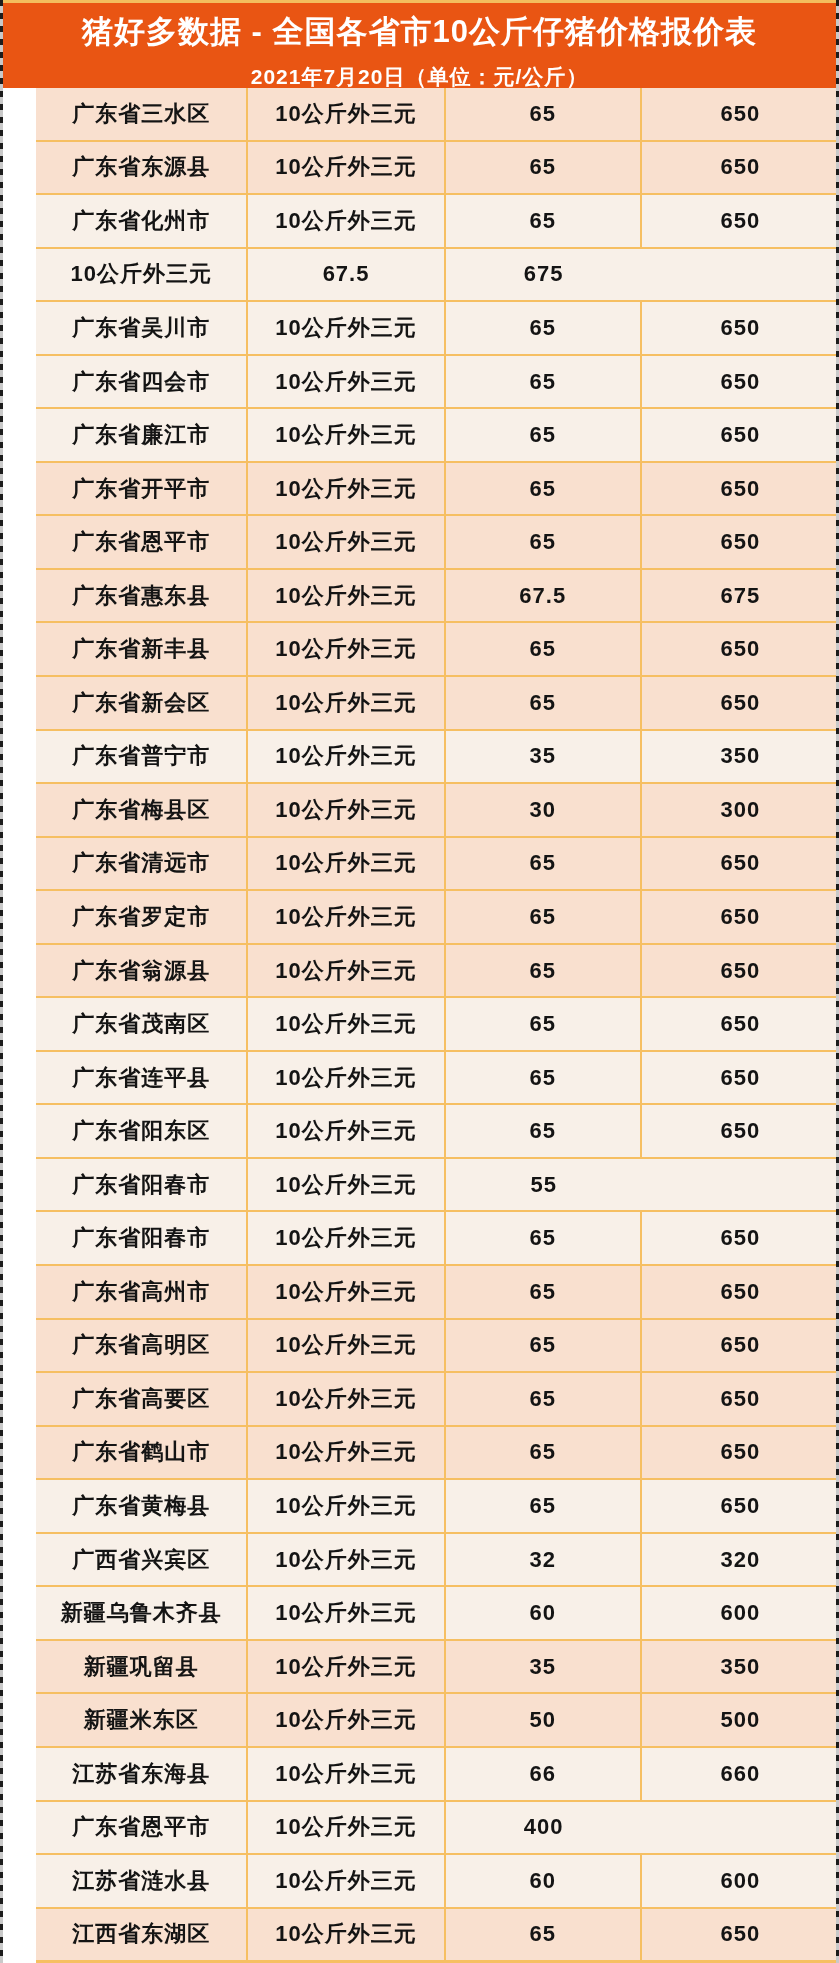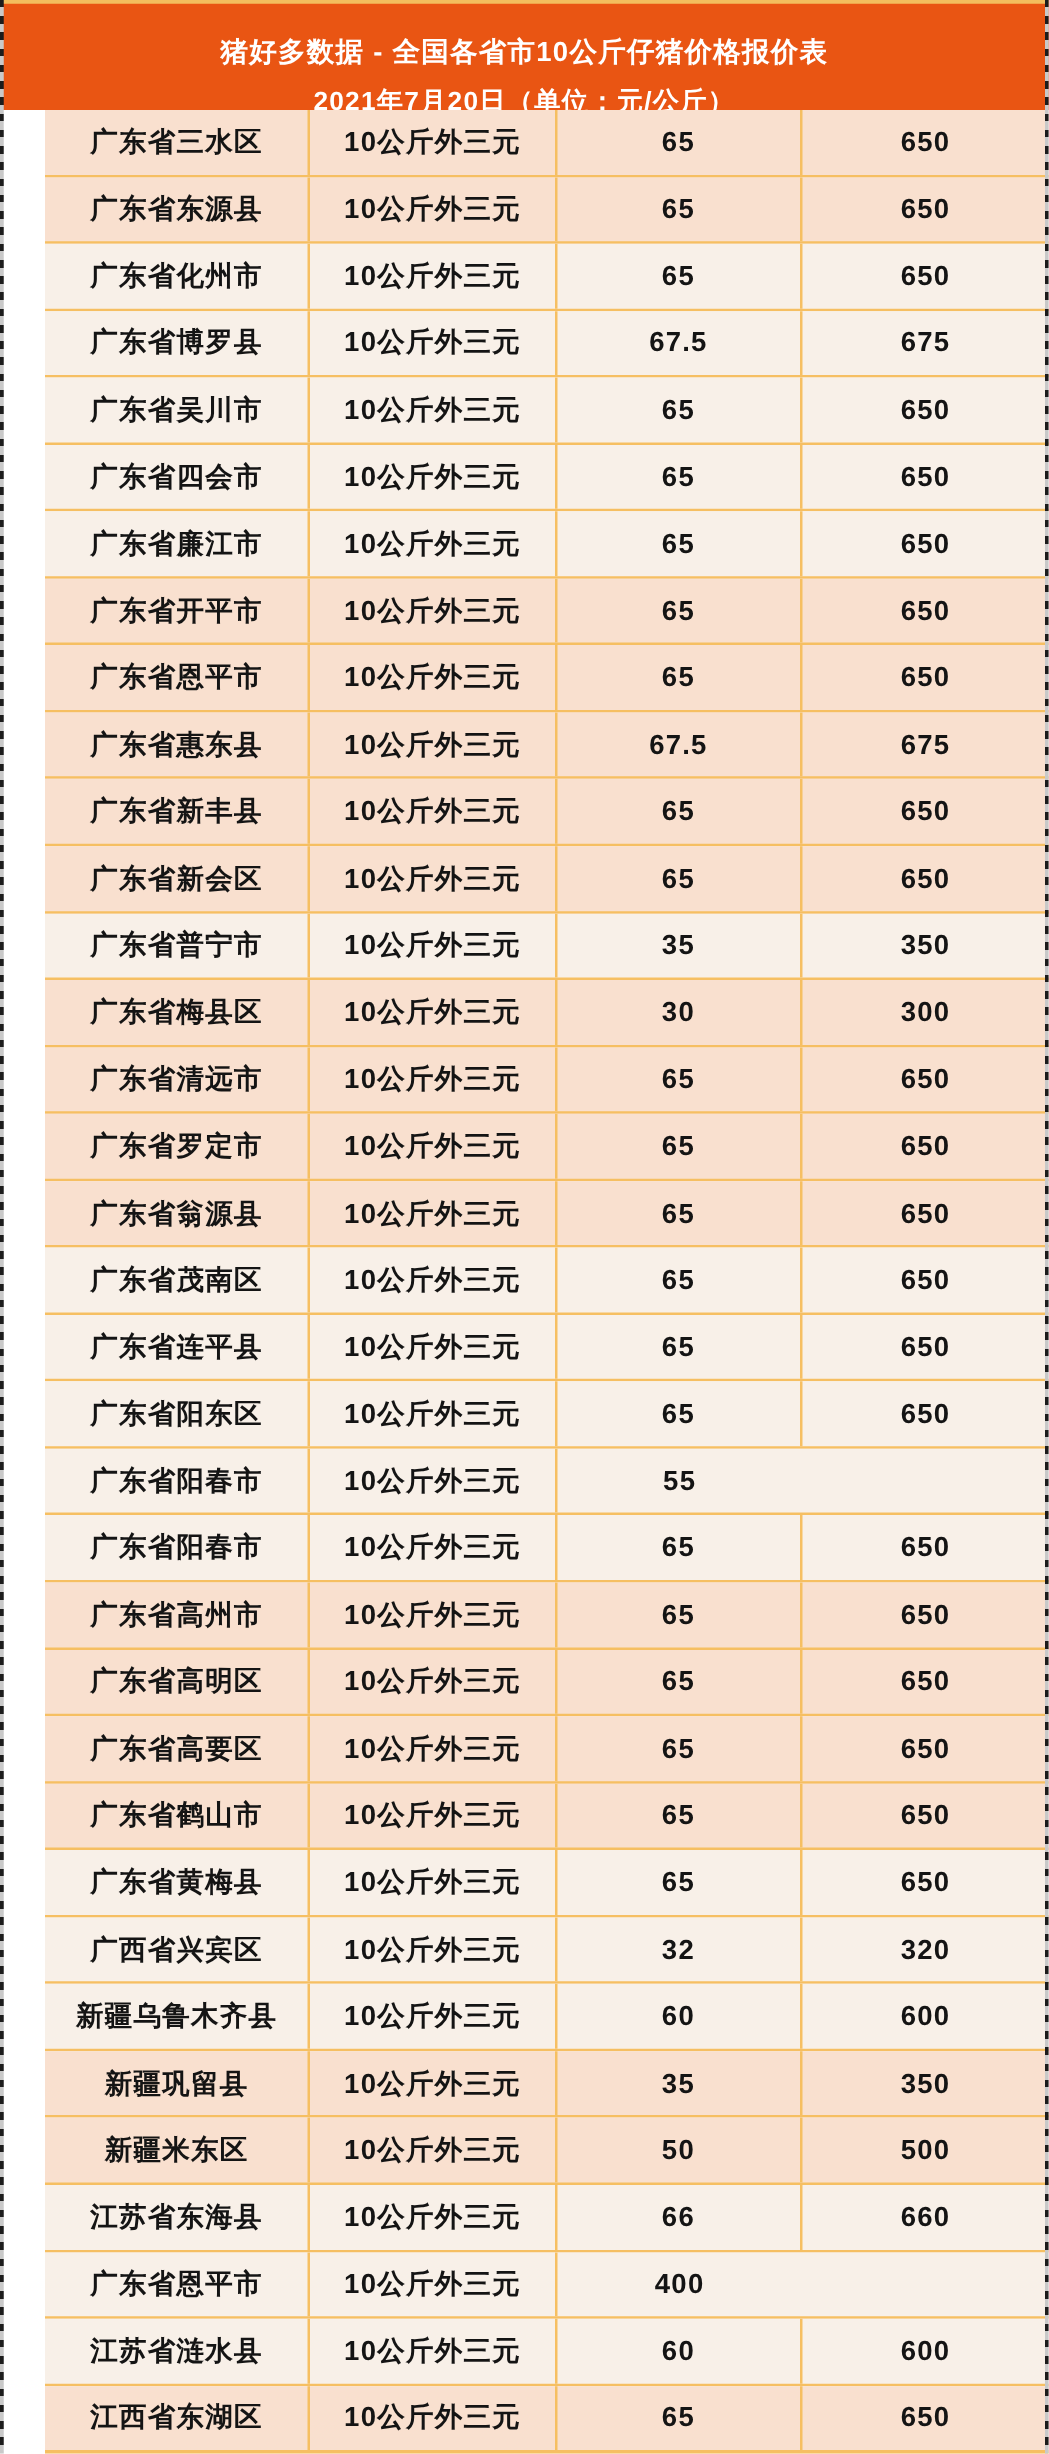--- a/index.html
+++ b/index.html
@@ -27,22 +27,22 @@
   .edge.right { right: 0; }
 
   header {
     height: 88px;
     background: var(--header-bg, #E95513);
     border-top: 3px solid var(--top-border, #F3BE5E);
     color: var(--header-text, #FFFFFF);
     text-align: center;
   }
   .title {
-    padding-top: 24px;
-    font-size: 22px;
+    padding-top: 8px;
+    font-size: 31px;
     font-weight: bold;
     letter-spacing: 1px;
   }
   .subtitle {
     margin-top: 10px;
     font-size: 21px;
     font-weight: bold;
     letter-spacing: 1px;
   }
 
@@ -101,21 +101,20 @@
         <div class="cell">65</div>
         <div class="cell">650</div>
       </div>
       <div class="row light">
         <div class="cell">广东省化州市</div>
         <div class="cell">10公斤外三元</div>
         <div class="cell">65</div>
         <div class="cell">650</div>
       </div>
       <div class="row light">
-        <div class="cell">广东省博罗县</div>
         <div class="cell">10公斤外三元</div>
         <div class="cell">67.5</div>
         <div class="cell">675</div>
       </div>
       <div class="row light">
         <div class="cell">广东省吴川市</div>
         <div class="cell">10公斤外三元</div>
         <div class="cell">65</div>
         <div class="cell">650</div>
       </div>

